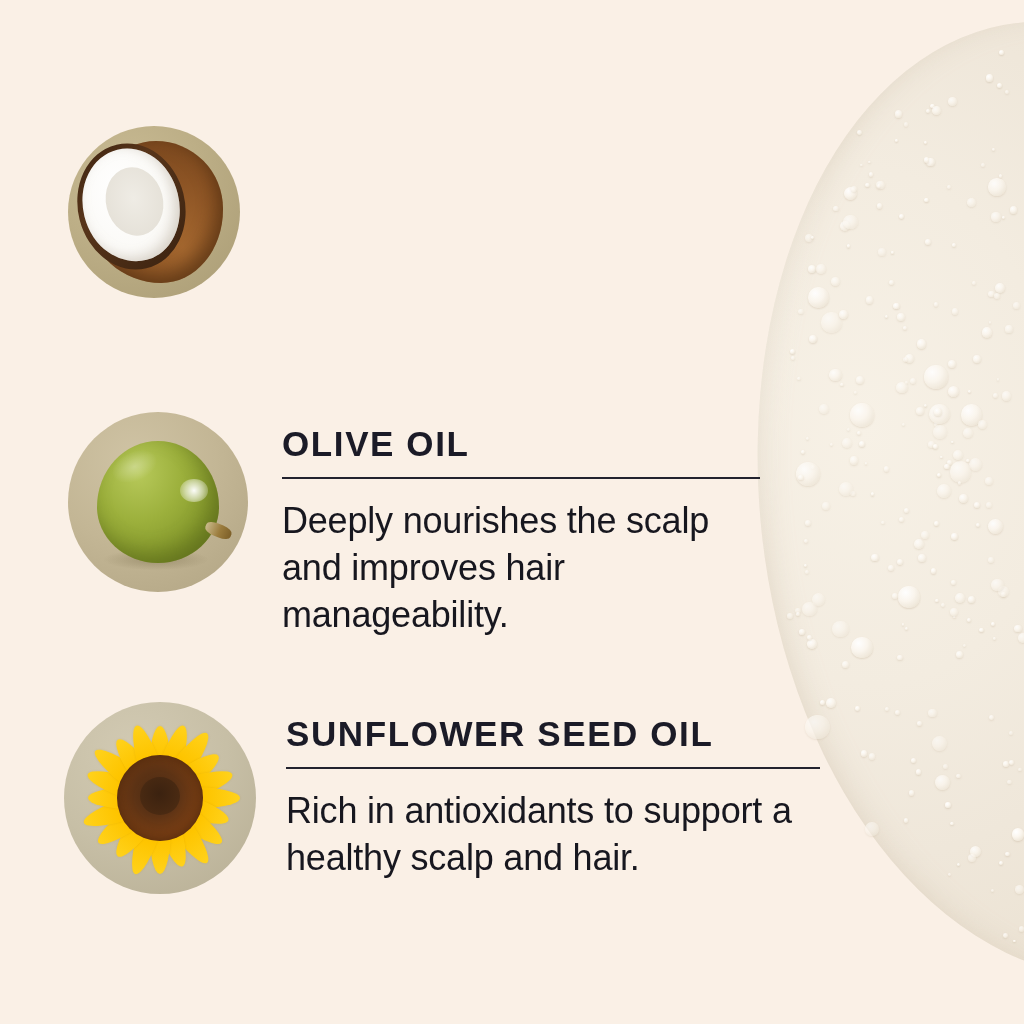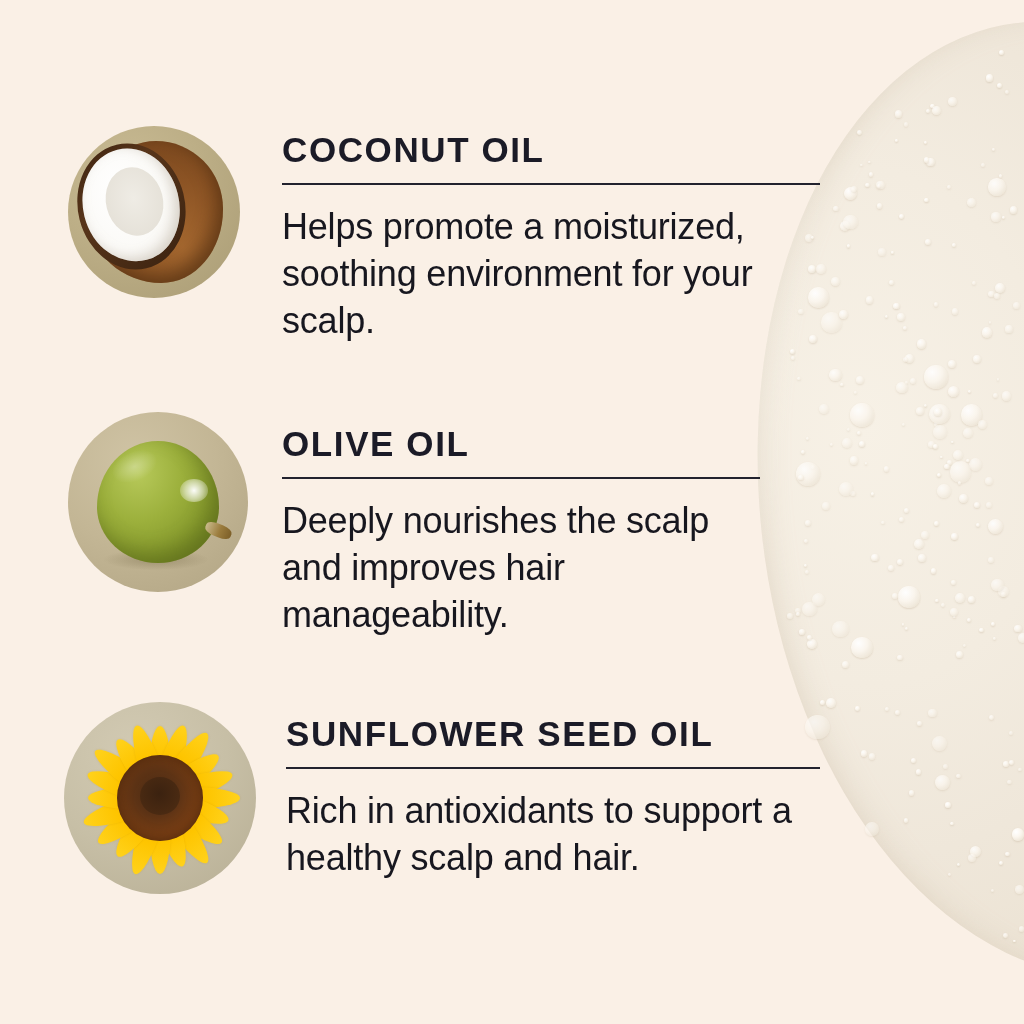--- a/index.html
+++ b/index.html
@@ -497,25 +497,20 @@
       </div>
   </div>
 
   <div class="item item-1">
     <div class="thumb thumb-1">
       <div class="coconut-shell"></div>
       <div class="coconut-husk"></div>
       <div class="coconut-flesh"></div>
       <div class="coconut-hollow"></div>
     </div>
-    <div class="text-col">
-      <h2 class="heading">COCONUT OIL</h2>
-      <div class="rule rule-1"></div>
-      <p class="desc desc-1">Helps promote a moisturized, soothing environment for your scalp.</p>
-    </div>
   </div>
 
   <div class="item item-3">
     <div class="thumb thumb-3">
       <div class="sf-shadow"></div>
       <div class="sf-wrap" id="sf-petals">
           <div class="petal" style="height: 72px; margin-top: -72px; transform: rotate(0deg);"></div>
           <div class="petal" style="height: 76px; margin-top: -76px; transform: rotate(18deg);"></div>
           <div class="petal" style="height: 80px; margin-top: -80px; transform: rotate(36deg);"></div>
           <div class="petal" style="height: 72px; margin-top: -72px; transform: rotate(54deg);"></div>

